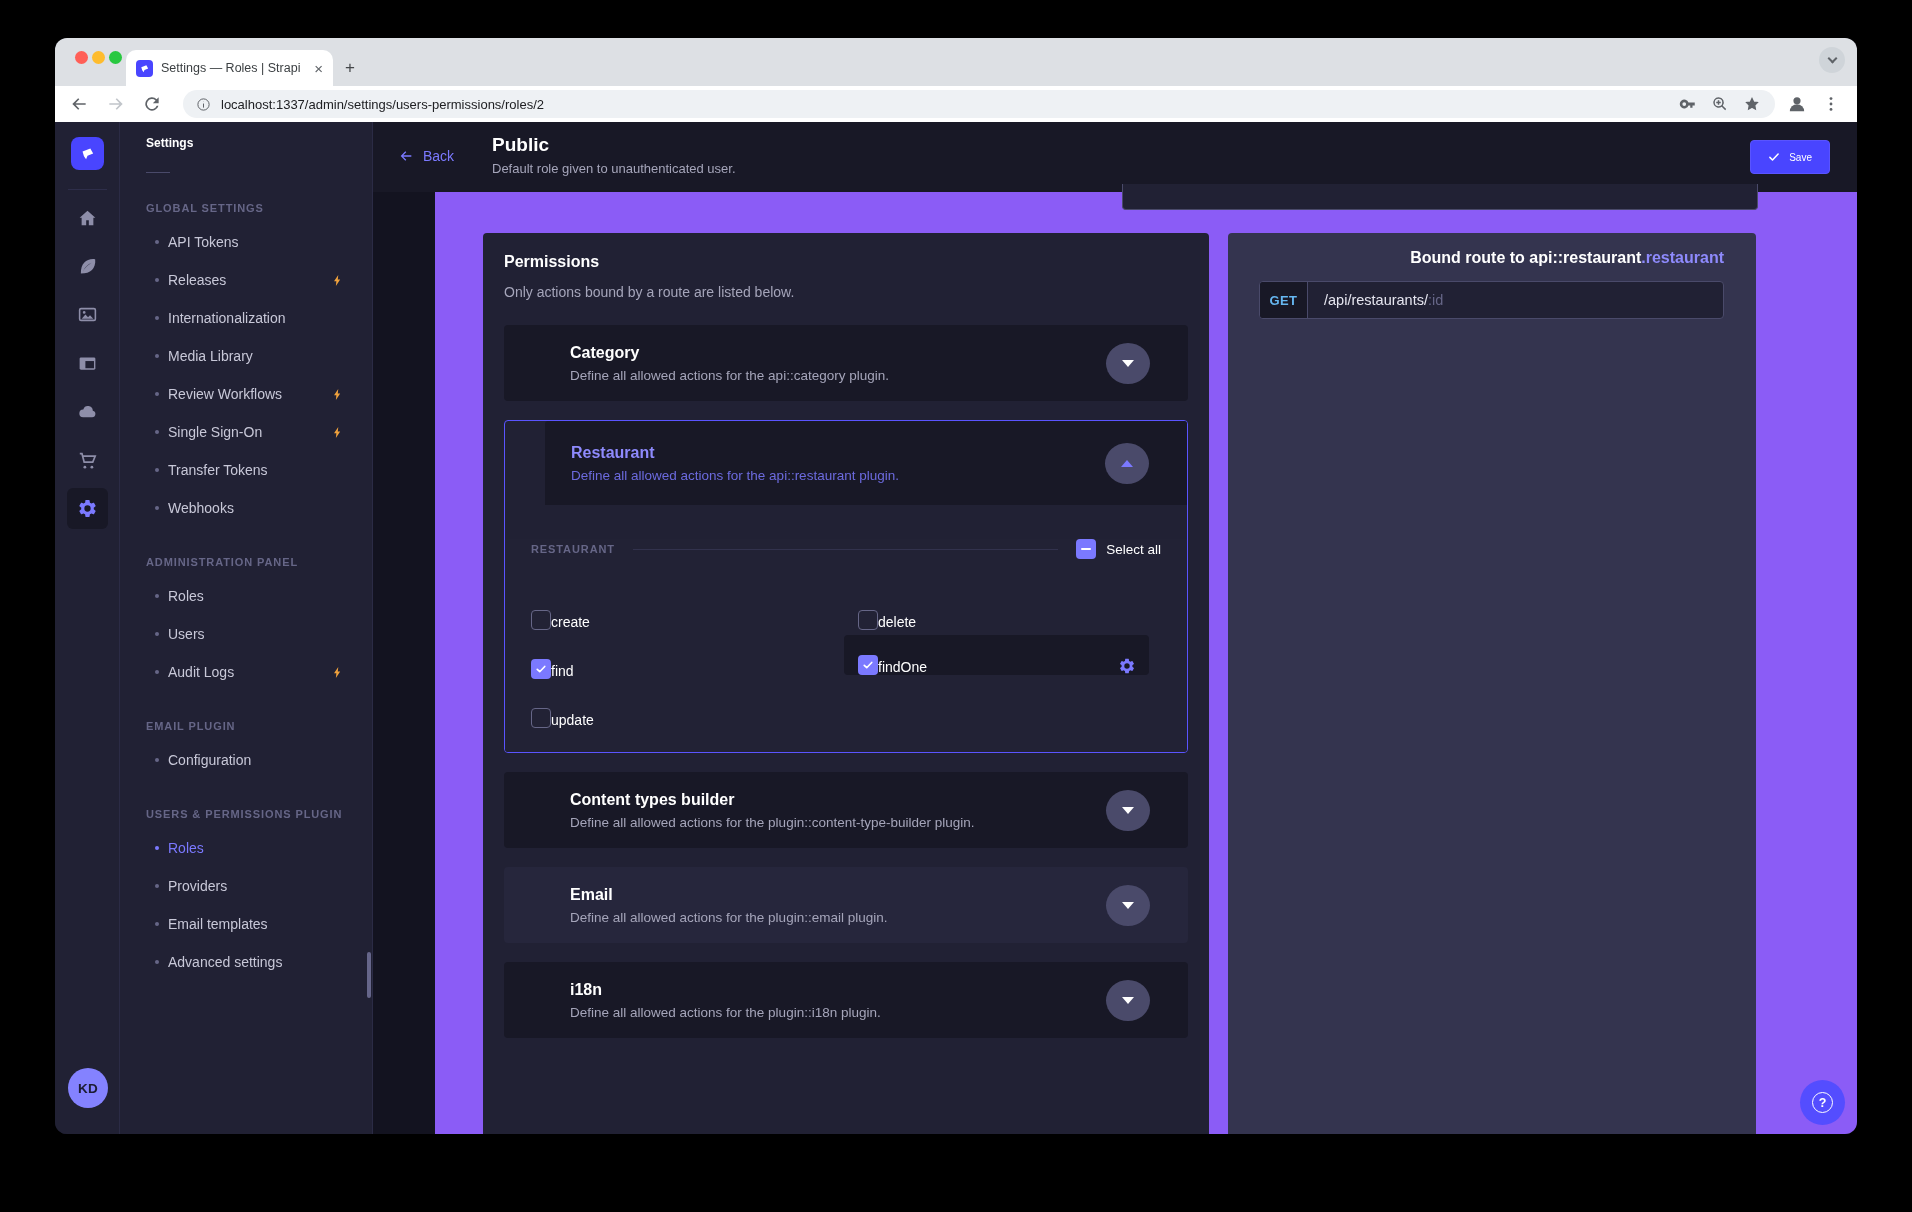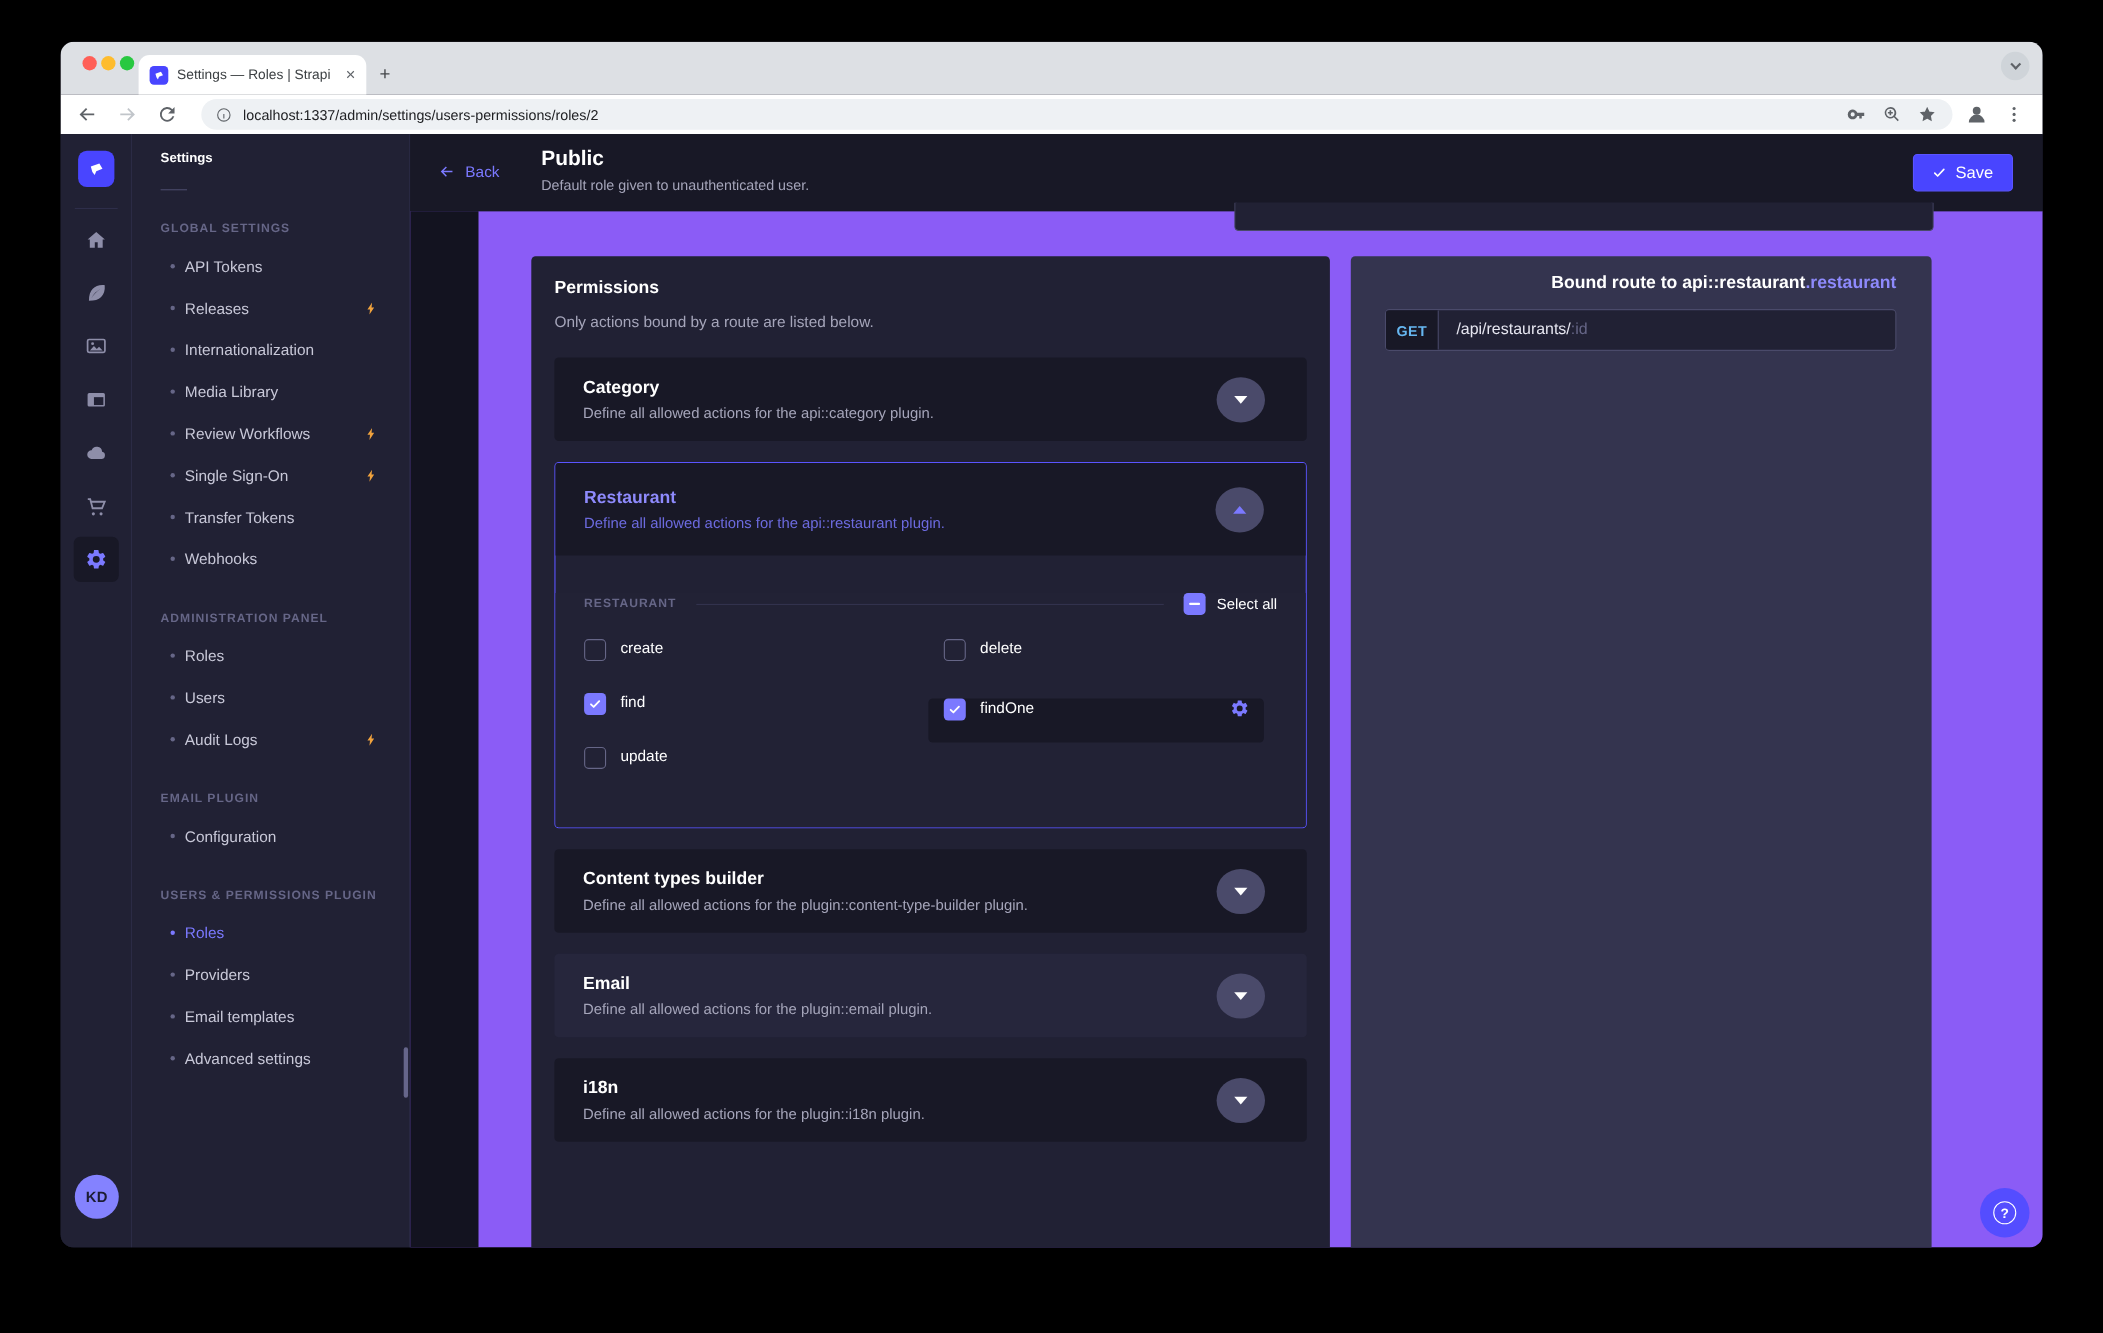--- a/index.html
+++ b/index.html
@@ -59,35 +59,35 @@
   .subnav-thumb { position:absolute; right:1px; top:830px; width:4px; height:46px; border-radius:2px; background:#66668a; }
 
   
   .main { position:absolute; left:318px; top:0; right:0; height:100%; }
   .mheader { position:absolute; left:0; top:0; width:100%; height:70px; background:#181826; z-index:1; }
   .back { position:absolute; left:25px; top:26px; display:flex; align-items:center; color:#7b79ff; font-size:14px; gap:9px; }
   .back svg { width:16px; height:16px; fill:#7b79ff; }
   .mtitle { position:absolute; left:119px; top:12px; }
   .mtitle h1 { font-size:19px; font-weight:bold; color:#fff; }
   .mtitle p { font-size:13px; color:#a5a5ba; margin-top:5px; }
-  .save-btn { position:absolute; right:27px; top:18px; height:34px; padding:0 17px; background:var(--primary); border:1px solid #5a54ff; border-radius:4px; color:#fff; font-size:15px; display:flex; align-items:center; gap:9px; }
+  .save-btn { position:absolute; right:27px; top:18px; height:34px; padding:0 17px; background:var(--primary); border:1px solid #5a54ff; border-radius:4px; color:#fff; font-size:10px; display:flex; align-items:center; gap:9px; }
   .save-btn svg { width:12px; height:12px; }
 
   .scroll { position:absolute; left:0; top:70px; right:0; bottom:0; background:#8b5cf6; }
   .left-strip { position:absolute; left:0; top:0; width:62px; height:100%; background:#131320; }
   .partial-input { position:absolute; left:749px; top:-8px; width:636px; height:26px; background:#212134; border:1px solid #4a4a6a; border-top:none; border-radius:0 0 4px 4px; z-index:2; }
 
   
   .panel-left { position:absolute; left:110px; top:41px; width:726px; bottom:-6px; background:#212134; border-radius:4px 4px 0 0; padding:20px 21px; }
   .p-title { font-size:16px; font-weight:bold; color:#fff; }
   .p-sub { font-size:14px; color:#a5a5ba; margin-top:13px; }
   .acc-list { margin-top:25px; display:flex; flex-direction:column; gap:19px; }
   .acc { border-radius:4px; background:#181826; }
   .acc.alt { background:#26263c; }
-  .acc-head { height:76px; display:flex; align-items:center; padding:0 38px 0 26px; }
+  .acc-head { height:76px; display:flex; align-items:center; padding:0 38px 0 26px;margin-left:40px; }
   .acc-head .txt { flex:1; }
   .acc-head .txt h3 { font-size:16px; font-weight:bold; color:#fff; }
   .acc-head .txt p { font-size:13.5px; color:#a5a5ba; margin-top:6px; }
   .chev-btn { width:44px; height:41px; border-radius:50%; background:#4a4a6a; display:flex; align-items:center; justify-content:center; flex:none; }
   .chev-down { width:0; height:0; border-left:6px solid transparent; border-right:6px solid transparent; border-top:7px solid #fff; }
   .chev-up { width:0; height:0; border-left:6px solid transparent; border-right:6px solid transparent; border-bottom:7px solid #7b79ff; }
   .acc.expanded { background:transparent; border:1px solid #5a54ff; }
   .acc.expanded .acc-head { height:84px; background:#181826; border-radius:3px 3px 0 0; }
   .acc.expanded .acc-head .txt h3 { color:#8e8afc; }
   .acc.expanded .acc-head .txt p { color:#7b79ff; opacity:.85; }
@@ -97,21 +97,21 @@
   .group-line { flex:1; height:1px; background:#32324d; margin:0 18px; }
   .select-all { display:flex; align-items:center; gap:10px; flex:none; }
   .select-all span { font-size:13.5px; color:#fff; }
   .checkbox { width:20px; height:20px; border-radius:4px; flex:none; display:flex; align-items:center; justify-content:center; }
   .checkbox.unchecked { border:1px solid #666687; background:transparent; }
   .checkbox.checked { background:#7b79ff; }
   .checkbox.indeterminate { background:#7b79ff; }
   .checkbox.indeterminate i { width:10px; height:2px; background:#fff; border-radius:1px; }
   .checkbox svg { width:12px; height:12px; }
   .perm-grid { display:grid; grid-template-columns:1fr 1fr; column-gap:24px; margin-top:22px; }
-  .perm-cell { height:49px; display:flex; align-items:flex-start; gap:13px; padding:0 14px; margin-left:-14px; border-radius:4px; position:relative; }
+  .perm-cell { height:49px; display:flex; align-items:flex-end; padding:0 14px; margin-left:-14px; border-radius:4px; position:relative; }
   .perm-cell span { font-size:14px; color:#fff; }
   .perm-cell.selected { background:#181826; height:40px; margin-top:4.5px; margin-bottom:4.5px; margin-right:12px; }
   .perm-cell .gear { position:absolute; right:13px; width:18px; height:18px; fill:#7b79ff; }
 
   
   .panel-right { position:absolute; left:855px; top:41px; width:528px; bottom:-6px; background:#34344f; border-radius:4px 4px 0 0; padding:16px 32px 0 31px; }
   .br-title { font-size:16px; font-weight:bold; color:#fff;text-align:right; }
   .br-title .accent { color:#8e8afc; }
   .route-box { margin-top:14px; height:38px; display:flex; align-items:stretch; background:#212134; border:1px solid #4a4a6a; border-radius:4px; overflow:hidden; }
   .method { width:48px; background:#181826; border-right:1px solid #4a4a6a; display:flex; align-items:center; justify-content:center; font-size:13px; font-weight:bold; letter-spacing:.4px; color:var(--method-get); flex:none; }

